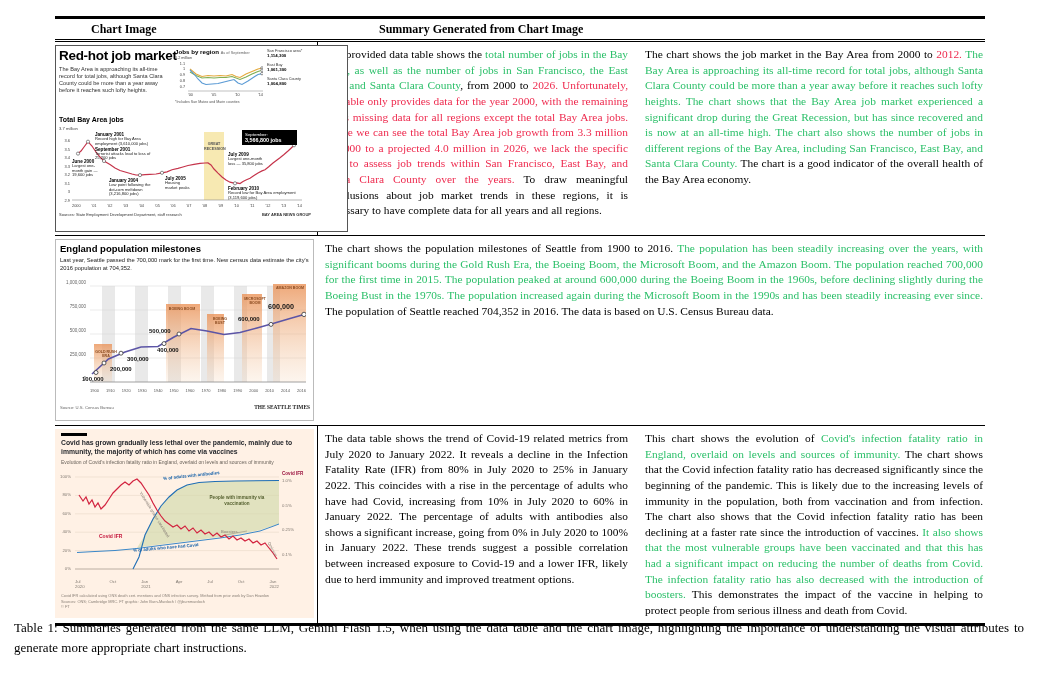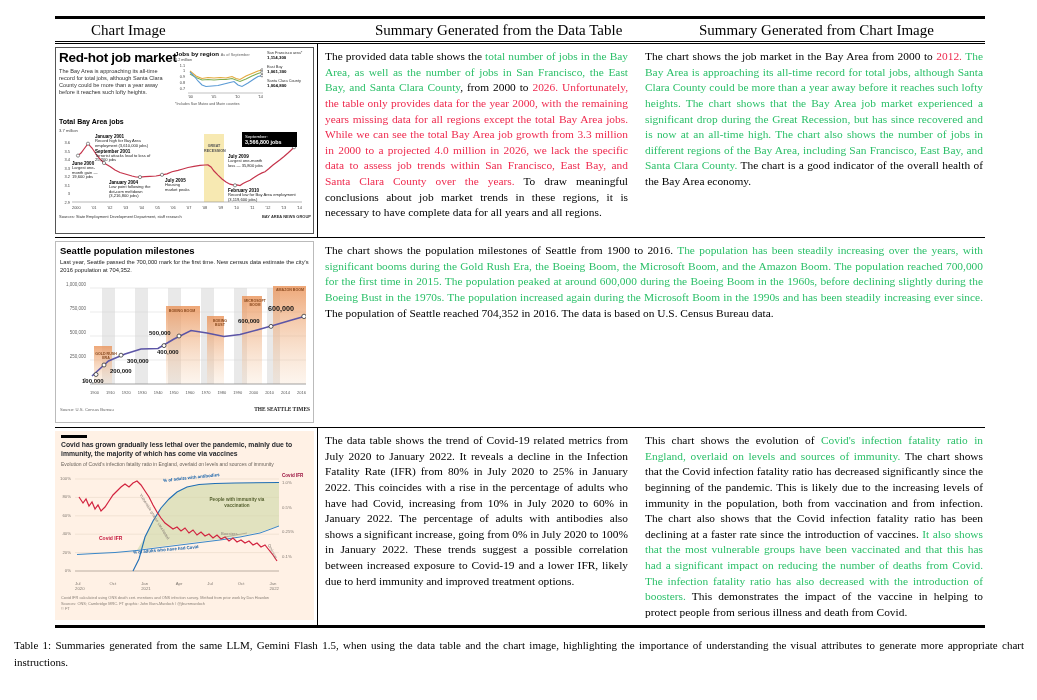--- a/index.html
+++ b/index.html
@@ -5,43 +5,43 @@
   * { margin:0; padding:0; box-sizing:border-box; }
   html,body { width:1037px; height:700px; background:#fff; }
   body { position:relative; font-family:"Liberation Serif", serif; color:#000; overflow:hidden; }
 
   .paper-table { position:absolute; left:55px; top:16px; width:930px; }
   .rule-thick { height:2.5px; background:#000; }
   .rule-thin  { height:1px; background:#000; }
   .rule-double{ border-top:1.7px solid #000; border-bottom:1px solid #000; height:3.6px; }
 
   .thead { display:flex; padding:3px 0 2px; }
-  .th { font-weight:normal; font-size:15px; }
+  .th { font-weight:bold; font-size:12px; }
   .th.c1 { width:262px; padding-left:36px; }
   .th.c2 { width:320px; padding-left:58px; }
   .th.c3 { flex:1; padding-left:62px; }
 
   .trow { display:flex; align-items:stretch; }
   .td { padding:4px 2px; }
   .td.c1 { width:262px; padding:3px 3px 3px 0; }
   .td.c2 { width:320px; border-left:1px solid #000; padding:5px 9px 4px 7px; }
   .td.c3 { flex:1; padding:5px 2px 4px 8px; }
   .r1 { min-height:192px; } .r2 { min-height:189px; } .r3 { min-height:197px; }
 
   .celltext { font-size:11.4px; line-height:1.37; text-align:justify; }
 
-  .caption { position:absolute; left:14px; top:637px; width:1010px;
-             font-size:11px; line-height:1.55; text-align:justify; }
+  .caption { position:absolute; left:14px; top:618px; width:1010px;
+             font-size:13px; line-height:1.55; text-align:justify; }
 
   
   .fig { position:relative; background:#fff; font-family:"Liberation Sans", sans-serif; overflow:hidden; }
   .abs { position:absolute; }
 
   
-  .fig1 { width:259px; height:187px; border:1px solid #555; }
+  .fig1 { width:293px; height:187px; border:1px solid #555; }
   .f1-title { left:3px; top:2px; font-size:13.5px; font-weight:bold; letter-spacing:-0.3px; }
   .f1-desc  { left:3px; top:20px; width:112px; font-size:5.6px; line-height:1.25; color:#333; }
   .f1-h2    { left:3px; top:70px; font-size:7px; font-weight:bold; }
   .f1-unit  { left:3px; top:80px; font-size:4.2px; color:#444; }
   .f1-mini  { left:119px; top:2px; width:138px; height:62px; }
   .f1-mini-head { left:0; top:0; font-size:6.2px; font-weight:bold; }
   .f1-mini-head .asof { font-weight:normal; font-size:3.9px; color:#666; }
   .f1-mini-unit { left:0; top:8px; font-size:3.8px; color:#444; }
   .f1-mini-yt { left:0; top:13.5px; width:10px; }
   .f1-mini-yt span { display:block; height:5.8px; font-size:3.8px; color:#444; text-align:right; }
@@ -108,21 +108,20 @@
   .f3-lab-omi { left:216px; top:112px; font-size:4.2px; color:#8a8178; transform:rotate(62deg); transform-origin:left top; }
   .f3-foot { left:6px; top:164px; width:248px; font-size:3.9px; color:#8a8178; line-height:1.45; }
 </style>
 </head>
 <body>
 
 <div class="paper-table">
   <div class="rule-thick"></div>
   <div class="thead">
     <div class="th c1">Chart Image</div>
-    <div class="th c2">Summary Generated from the Data Table</div>
     <div class="th c3">Summary Generated from Chart Image</div>
   </div>
   <div class="rule-double"></div>
 
   <div class="trow r1">
     <div class="td c1">
       <div class="fig fig1">
         <div class="abs f1-title">Red-hot job market</div>
         <div class="abs f1-desc">The Bay Area is approaching its all-time record for total jobs, although Santa Clara County could be more than a year away before it reaches such lofty heights.</div>
 
@@ -253,21 +252,21 @@
       </div>
     </div>
     <div class="td c2 celltext"><span>The provided data table shows the </span><span style="color: rgb(42, 191, 104);">total number of jobs in the Bay Area, as well as the number of jobs in San Francisco, the East Bay, and Santa Clara County</span><span>, from 2000 to </span><span style="color: rgb(238, 42, 78);">2026. Unfortunately, the table only provides data for the year 2000, with the remaining years missing data for all regions except the total Bay Area jobs. While we can see the total Bay Area job growth from 3.3 million in 2000 to a projected 4.0 million in 2026, we lack the specific data to assess job trends within San Francisco, East Bay, and Santa Clara County over the years.</span><span> To draw meaningful conclusions about job market trends in these regions, it is necessary to have complete data for all years and all regions.</span></div>
     <div class="td c3 celltext"><span>The chart shows the job market in the Bay Area from 2000 to </span><span style="color: rgb(238, 42, 78);">2012.</span><span style="color: rgb(42, 191, 104);"> The Bay Area is approaching its all-time record for total jobs, although Santa Clara County could be more than a year away before it reaches such lofty heights. The chart shows that the Bay Area job market experienced a significant drop during the Great Recession, but has since recovered and is now at an all-time high. The chart also shows the number of jobs in different regions of the Bay Area, including San Francisco, East Bay, and Santa Clara County.</span><span> The chart is a good indicator of the overall health of the Bay Area economy.</span></div>
   </div>
   <div class="rule-thin"></div>
 
   <div class="trow r2">
     <div class="td c1">
       <div class="fig fig2">
-        <div class="abs f2-title">Seattle population milestones</div>
+        <div class="abs f2-title">England population milestones</div>
         <div class="abs f2-sub">Last year, Seattle passed the 700,000 mark for the first time. New census data estimate the city's 2016 population at 704,352.</div>
         <div class="abs f2-yt">
             <span>1,000,000</span>
             <span>750,000</span>
             <span>500,000</span>
             <span>250,000</span>
             <span>0</span>
           </div>
 
         <svg class="abs" style="left:34px;top:42px" width="216" height="108" viewBox="0 0 216 108">

